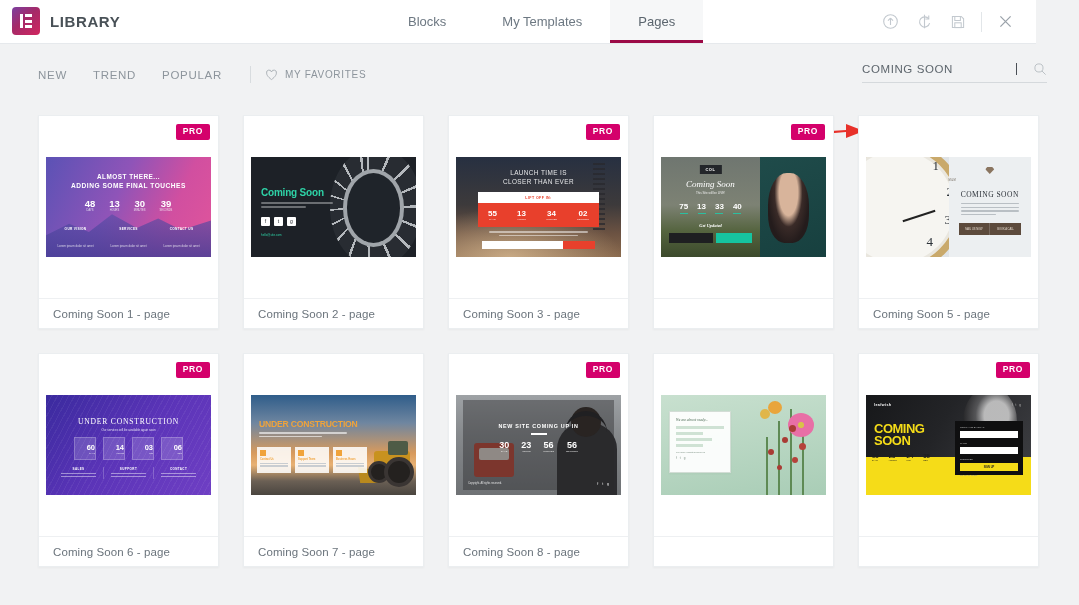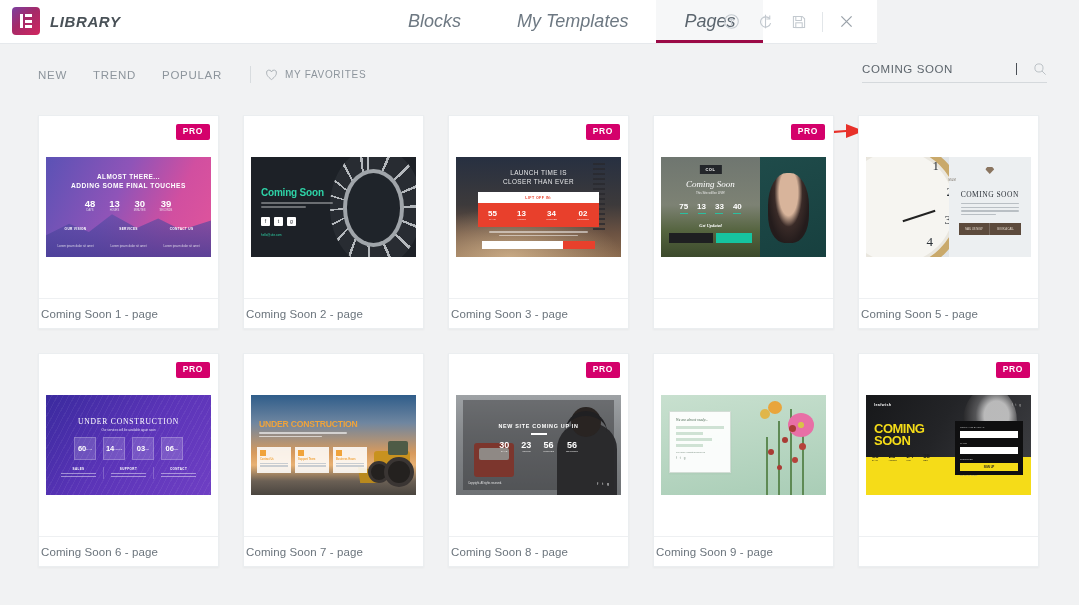--- a/index.html
+++ b/index.html
@@ -6,25 +6,24 @@
   body{
     width:1079px;height:605px;
     background:#f1f2f3;
     font-family:"Liberation Sans", sans-serif;
     overflow:hidden;
     -webkit-font-smoothing:antialiased;
   }
 
   
   .header{
-    position:absolute;left:0;top:0;width:877px;height:44px;
+    position:absolute;left:0;top:0;width:1036px;height:44px;
     background:#ffffff;
     border-bottom:1px solid #e6e9ec;
     box-sizing:border-box;
-    font-style:italic;
   }
   .brand{
     position:absolute;left:12px;top:7px;
     display:flex;align-items:center;gap:10px;
   }
   .brand-logo{
     width:28px;height:28px;border-radius:4px;
     background:linear-gradient(140deg,#7b3fa0 0%,#a52a68 45%,#d1265f 100%);
     position:relative;
     display:block;
@@ -40,21 +39,21 @@
     font-size:15px;font-weight:bold;color:#495157;letter-spacing:0.6px;
   }
 
   .tabs{
     position:absolute;left:380px;top:0;height:43px;
     display:flex;align-items:stretch;
   }
   .tab{
     display:flex;align-items:center;justify-content:center;
     padding:0 28px;
-    font-size:18px;color:#6d7882;
+    font-size:13px;color:#6d7882;
     height:43px;box-sizing:border-box;
     cursor:pointer;position:relative;
     background:transparent;
   }
   .tab.active{
     background:#f6f7f8;
     color:#5b656e;
   }
   .tab.active:after{
     content:"";position:absolute;left:0;right:0;bottom:0;height:3px;
@@ -157,21 +156,21 @@
     font-size:8.5px;font-weight:bold;letter-spacing:0.6px;
     padding:3px 7px 4px 7px;border-radius:2px;
     z-index:4;line-height:1;
   }
   .thumb{
     width:165px;height:100px;
     position:relative;overflow:hidden;
   }
   .card-footer{
     height:30px;display:flex;align-items:center;
-    padding-left:2px;box-sizing:border-box;
+    padding-left:14px;box-sizing:border-box;
   }
   .card-label{
     font-size:11.5px;color:#6b747c;letter-spacing:0.1px;
   }
 
   
   .t-center{position:absolute;left:0;right:0;text-align:center;}
   .tiny{font-size:3px;line-height:4px;color:rgba(255,255,255,.72);}
   .noise{
     position:absolute;inset:0;
@@ -284,21 +283,21 @@
   .th5 .bar div:first-child{border-right:1px solid rgba(255,255,255,.18);}
 
   
   .th6{background:linear-gradient(135deg,#3a2a9e 0%,#5b34b8 50%,#6f3fc4 100%);}
   .th6 .wave{position:absolute;inset:0;
     background:repeating-linear-gradient(118deg, rgba(255,255,255,.055) 0 1px, transparent 1px 5px);}
   .th6 .h1{top:22px;font-size:7.6px;color:#fff;font-family:"Liberation Serif",serif;letter-spacing:.8px;}
   .th6 .sub{top:33px;font-size:3px;color:rgba(255,255,255,.8);}
   .th6 .boxes{position:absolute;left:0;right:0;top:42px;display:flex;justify-content:center;gap:7px;}
   .th6 .boxes div{width:20px;height:21px;background:rgba(255,255,255,.16);border:1px solid rgba(255,255,255,.22);
-    display:flex;flex-direction:row;align-items:center;justify-content:center;}
+    display:flex;flex-direction:column;align-items:flex-end;justify-content:center;}
   .th6 .boxes b{font-size:7.5px;color:#fff;line-height:8px;}
   .th6 .boxes i{font-size:2.2px;color:rgba(255,255,255,.8);font-style:normal;}
   .th6 .cols{position:absolute;left:8px;right:8px;top:72px;display:flex;}
   .th6 .cols div{flex:1;text-align:center;padding:0 3px;}
   .th6 .cols div+div{border-left:1px solid rgba(255,255,255,.22);}
   .th6 .cols strong{font-size:3px;color:#fff;display:block;margin-bottom:2px;letter-spacing:.4px;}
   .th6 .cols span{display:block;height:1.3px;background:rgba(255,255,255,.45);margin:0 auto 1.6px auto;width:82%;}
 
   
   .th7{background:linear-gradient(180deg,#2f5d8a 0%,#6f86a0 28%,#d79a5d 58%,#e8b173 70%,#6b6055 86%,#4a453f 100%);}
@@ -795,23 +794,20 @@
             <span class="l s"></span>
           <div class="f">For more updates follow us</div>
           <div class="soc">
               <i>f</i>
               <i>t</i>
               <i>g</i>
             </div>
         </div>
       </div>
     </div>
-    <div class="card-footer">
-      <span class="card-label">Coming Soon 9 - page</span>
-    </div>
   </div>
 
   <div class="card">
     <div class="card-body">
       <span class="pro-badge">PRO</span>
       <div class="thumb th10">
         <div class="top">
             <div class="face"></div>
           </div>
         <div class="logo">leafwish</div>

